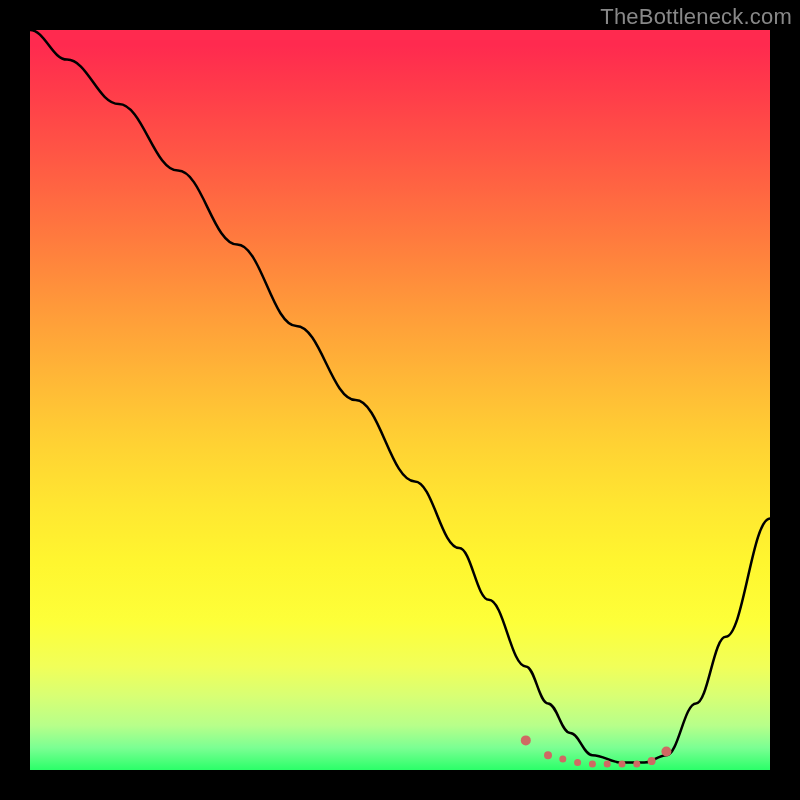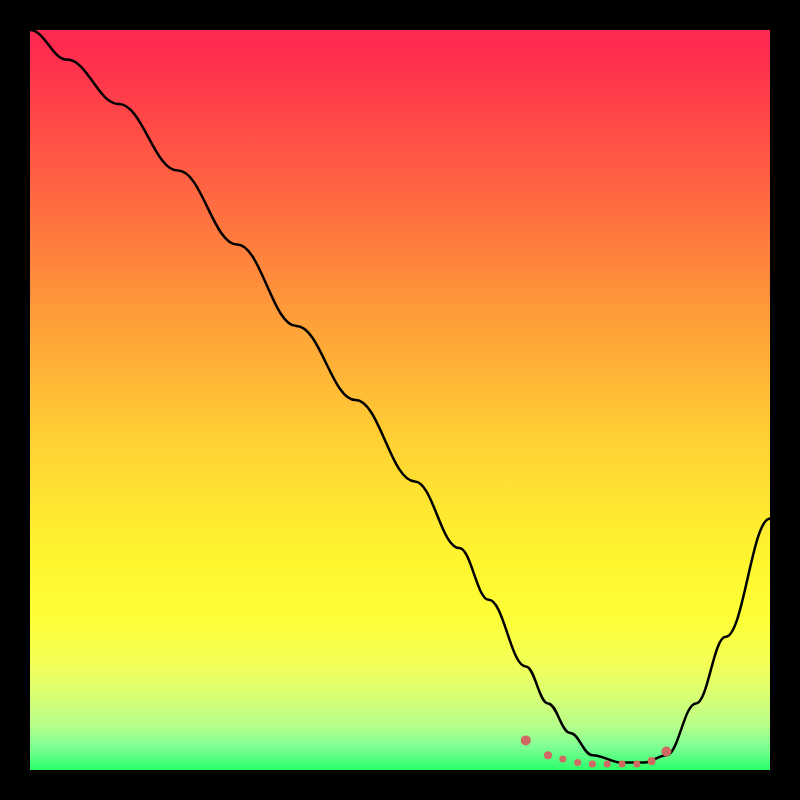--- a/index.html
+++ b/index.html
@@ -58,20 +58,21 @@
     left: 0;
     top: 0;
     width: 740px;
     height: 740px;
   }
 </style>
 </head>
 <body>
 
 <div class="frame">
+  <div class="watermark">TheBottleneck.com</div>
   <div class="plot-area">
     <svg class="curve" viewBox="0 0 740 740" preserveAspectRatio="none">
       <path id="curve-path" fill="none" stroke-width="2.5" d="M 0.0 0.0 C 14.8 0.0 22.2 29.6 37.0 29.6 C 57.7 29.6 68.1 74.0 88.8 74.0 C 112.5 74.0 124.3 140.6 148.0 140.6 C 171.7 140.6 183.5 214.6 207.2 214.6 C 230.9 214.6 242.7 296.0 266.4 296.0 C 290.1 296.0 301.9 370.0 325.6 370.0 C 349.3 370.0 361.1 451.4 384.8 451.4 C 402.6 451.4 411.4 518.0 429.2 518.0 C 441.0 518.0 447.0 569.8 458.8 569.8 C 473.6 569.8 481.0 636.4 495.8 636.4 C 504.7 636.4 509.1 673.4 518.0 673.4 C 526.9 673.4 531.3 703.0 540.2 703.0 C 549.1 703.0 553.5 725.2 562.4 725.2 C 574.2 725.2 580.2 732.6 592.0 732.6 C 600.9 732.6 605.3 732.6 614.2 732.6 C 623.1 732.6 627.5 725.2 636.4 725.2 C 648.2 725.2 654.2 673.4 666.0 673.4 C 677.8 673.4 683.8 606.8 695.6 606.8 C 713.4 606.8 722.2 488.4 740.0 488.4" stroke="#000000"></path>
       <g id="marker-group">
           <circle cx="495.8" cy="710.4" r="5.0" fill="#cf6a63"></circle>
           <circle cx="518.0" cy="725.2" r="4.0" fill="#cf6a63"></circle>
           <circle cx="532.8" cy="728.9" r="3.5" fill="#cf6a63"></circle>
           <circle cx="547.6" cy="732.6" r="3.5" fill="#cf6a63"></circle>
           <circle cx="562.4" cy="734.1" r="3.5" fill="#cf6a63"></circle>
           <circle cx="577.2" cy="734.1" r="3.5" fill="#cf6a63"></circle>

